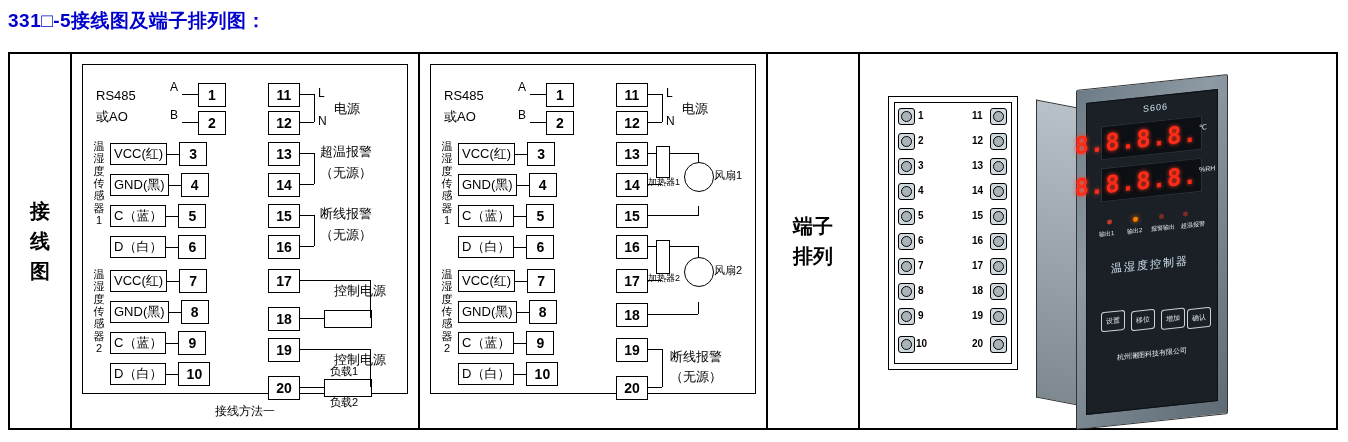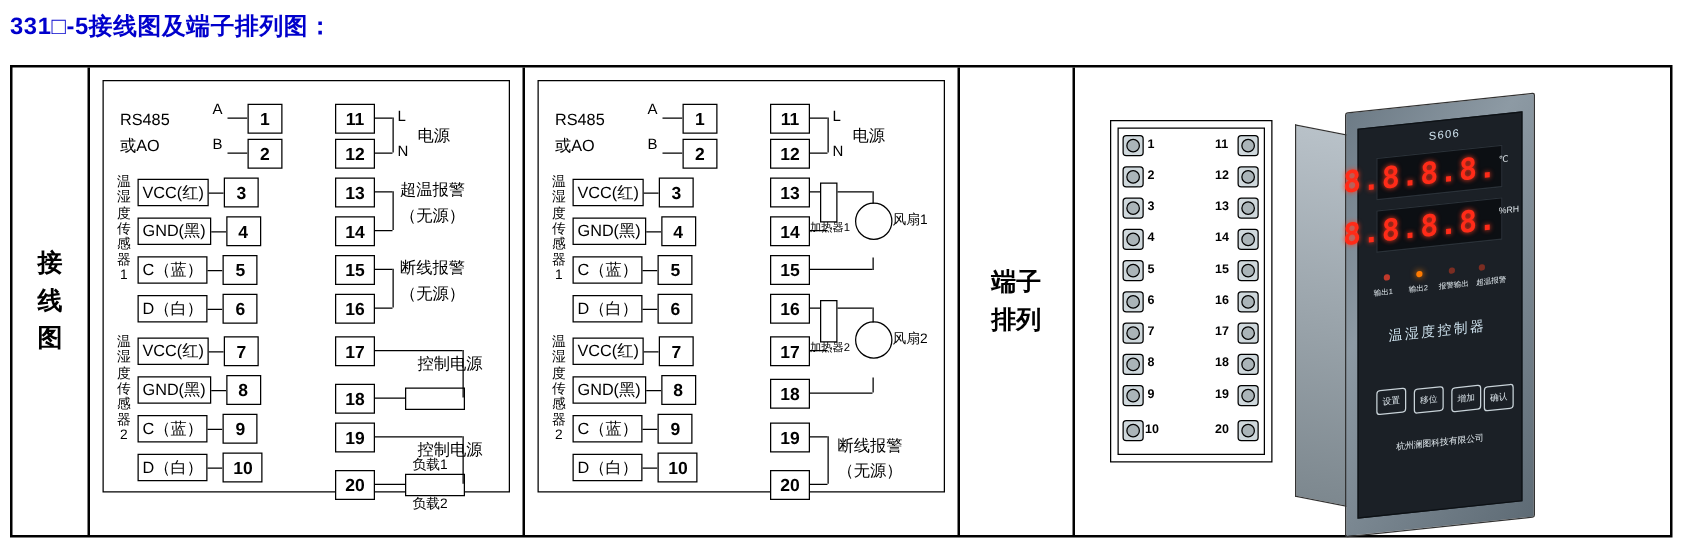--- a/index.html
+++ b/index.html
@@ -181,20 +181,21 @@
       <div class="trow" style="left:196px;top:322px;">
           <span class="tnum w">20</span>
         </div>
       <div class="hline" style="left:228px;top:295px;width:70px;"></div>
       <div class="hline" style="left:228px;top:333px;width:24px;"></div>
       <div class="resbox" style="left:252px;top:325px;width:46px;height:16px;"></div>
       <div class="vline" style="left:298px;top:295px;height:38px;"></div>
       <div class="txt" style="left:258px;top:341px;font-size:11px;">负载2</div>
       <div class="txt13" style="left:262px;top:297px;">控制电源</div>
 
+      <div class="cap">接线方法一</div>
     </div>
 
     <div class="cell diagram-cell">
       <div class="inner-box"></div>
 
       <div class="txt13" style="left:24px;top:34px;">RS485</div>
       <div class="txt13" style="left:24px;top:54px;">或AO</div>
       <div class="txt" style="left:98px;top:26px;">A</div>
       <div class="txt" style="left:98px;top:54px;">B</div>
       <div class="hline" style="left:110px;top:40px;width:16px;"></div>

